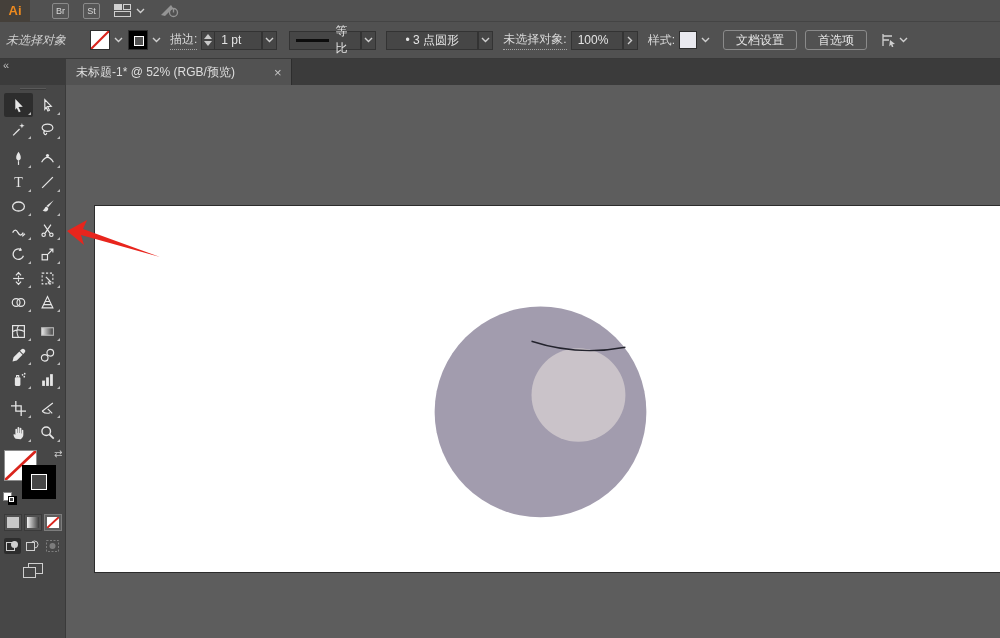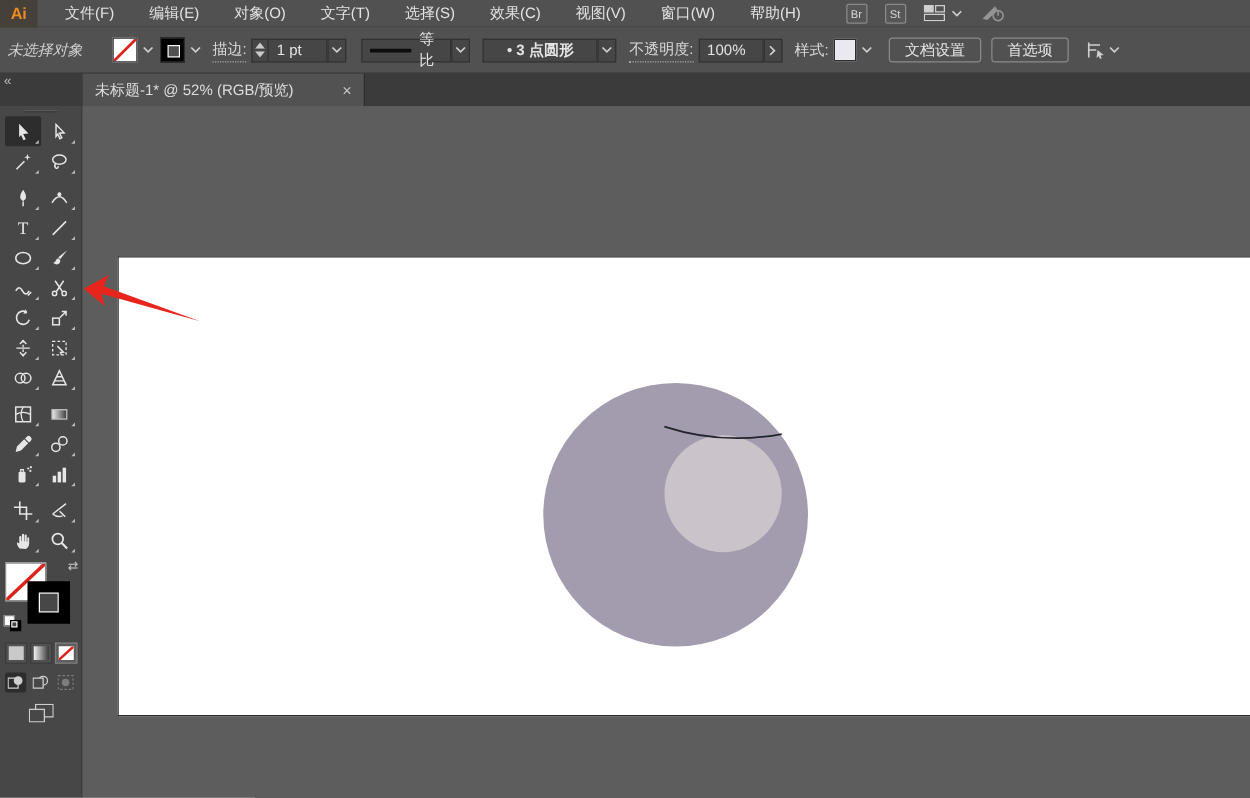--- a/index.html
+++ b/index.html
@@ -28,21 +28,21 @@
   .swatch20 svg { position:absolute; inset:0; }
   .stroke20 { background:#000; }
   .stroke20 .hole { position:absolute; left:6px; top:6px; width:8px; height:8px; background:#515151; outline:1px solid #fff; }
   .chev { width:15px; height:20px; display:flex; align-items:center; justify-content:center; margin:0 2px 0 1px; }
   .field { background:#464646; border:1px solid #333; height:19px; display:flex; align-items:center;
     padding:0 6px; color:#e4e4e4; }
   .stepper { width:13px; height:19px; background:#464646; border:1px solid #333; border-right:none;
     display:flex; flex-direction:column; align-items:center; justify-content:center; gap:2px; }
   .profile-box { width:72px; }
   .profile-line { width:42px; height:3px; background:#0d0d0d; margin-right:6px; }
-  .brush-box { width:92px;font-weight:bold; }
+  .brush-box { width:92px; }
   .gt-btn { width:15px; height:19px; background:#464646; border:1px solid #333; display:flex; align-items:center; justify-content:center; }
   .style-swatch { width:18px; height:18px; background:#e9e9ef; border:1px solid #2e2e2e; }
   .bar-btn { border:1px solid #8a8a8a; border-radius:3px; height:20px; padding:0 12px; display:flex; align-items:center;
     color:#e6e6e6; background:transparent; font-size:12px; margin-left:8px; }
   .align-group { display:flex; align-items:center; margin-left:14px; gap:2px; }
 
   
   .tabstrip { height:26px; background:#3b3b3b; display:flex; align-items:stretch; }
   .tabstrip-left { width:66px; position:relative; background:#3b3b3b; }
   .collapse-ic { position:absolute; left:3px; top:0px; color:#bdbdbd; font-size:11px; }
@@ -92,31 +92,20 @@
     background:#ffffff; border:1px solid #2c2c2c; border-right:none; }
   .artboard svg { position:absolute; inset:0; width:100%; height:100%; }
 
   .annotation-arrow { position:absolute; left:58px; top:216px; width:110px; height:50px; z-index:50; }
 </style>
 </head>
 <body>
 
 <div class="menubar">
   <div class="ai-logo">Ai</div>
-  <div class="menu-list">
-      <span class="menu-item">文件(F)</span>
-      <span class="menu-item">编辑(E)</span>
-      <span class="menu-item">对象(O)</span>
-      <span class="menu-item">文字(T)</span>
-      <span class="menu-item">选择(S)</span>
-      <span class="menu-item">效果(C)</span>
-      <span class="menu-item">视图(V)</span>
-      <span class="menu-item">窗口(W)</span>
-      <span class="menu-item">帮助(H)</span>
-    </div>
   <div class="mb-right">
     <div class="sq-btn">Br</div>
     <div class="sq-btn">St</div>
     <div class="ws-group">
       <svg width="18" height="13" viewBox="0 0 18 13">
         <rect x="0" y="0" width="8" height="6" fill="#cfcfcf"></rect>
         <rect x="9.5" y="0.5" width="7" height="5" fill="none" stroke="#cfcfcf"></rect>
         <rect x="0.5" y="7.5" width="16" height="5" fill="none" stroke="#cfcfcf"></rect>
       </svg>
       <svg width="9" height="6" viewBox="0 0 9 6">
@@ -180,21 +169,21 @@
     </svg>
   </span>
 
   <span class="field brush-box" style="margin-left:10px; justify-content:center;">•  3 点圆形</span>
   <span class="gt-btn">
     <svg width="9" height="6" viewBox="0 0 9 6">
       <path d="M1 1l3.5 3.5L8 1" fill="none" stroke="#cfcfcf" stroke-width="1.4"></path>
     </svg>
   </span>
 
-  <span class="cb-label" style="margin-left:10px">不透明度:</span>
+  <span class="cb-label" style="margin-left:10px">未选择对象:</span>
   <span class="field" style="width:52px">100%</span>
   <span class="gt-btn">
     <svg width="6" height="9" viewBox="0 0 6 9">
       <path d="M1 1l3.5 3.5L1 8" fill="none" stroke="#cfcfcf" stroke-width="1.4"></path>
     </svg>
   </span>
 
   <span class="plain-label" style="margin-left:10px">样式:</span>
   <span class="style-swatch"></span>
   <span class="chev">

